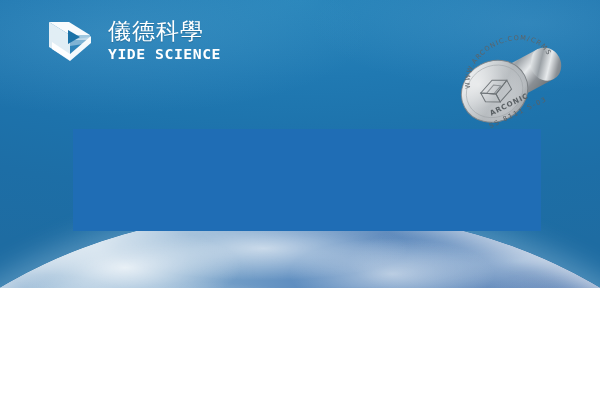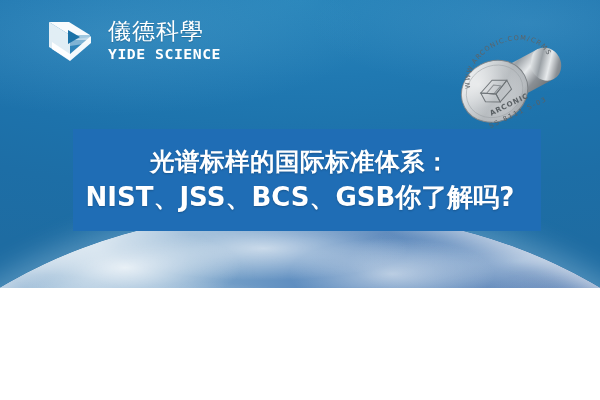--- a/index.html
+++ b/index.html
@@ -262,18 +262,14 @@
       </g>
 
       <g transform="rotate(-26 60 60)" fill="#5a6064" font-family="DejaVu Sans, sans-serif">
         <text x="30" y="74" font-size="7.2" letter-spacing="0.8" font-weight="700">ARCONIC</text>
         <text x="24" y="85" font-size="6.6" letter-spacing="1.6">SS 8111 S-03</text>
       </g>
     </svg>
   </div>
 
   <div class="banner"></div>
-  <div class="title-block">
-    <div class="title-line title-line-1">光谱标样的国际标准体系：</div>
-    <div class="title-line title-line-2">NIST、JSS、BCS、GSB你了解吗?</div>
-  </div>
 
 </div>
 
 </body></html>

